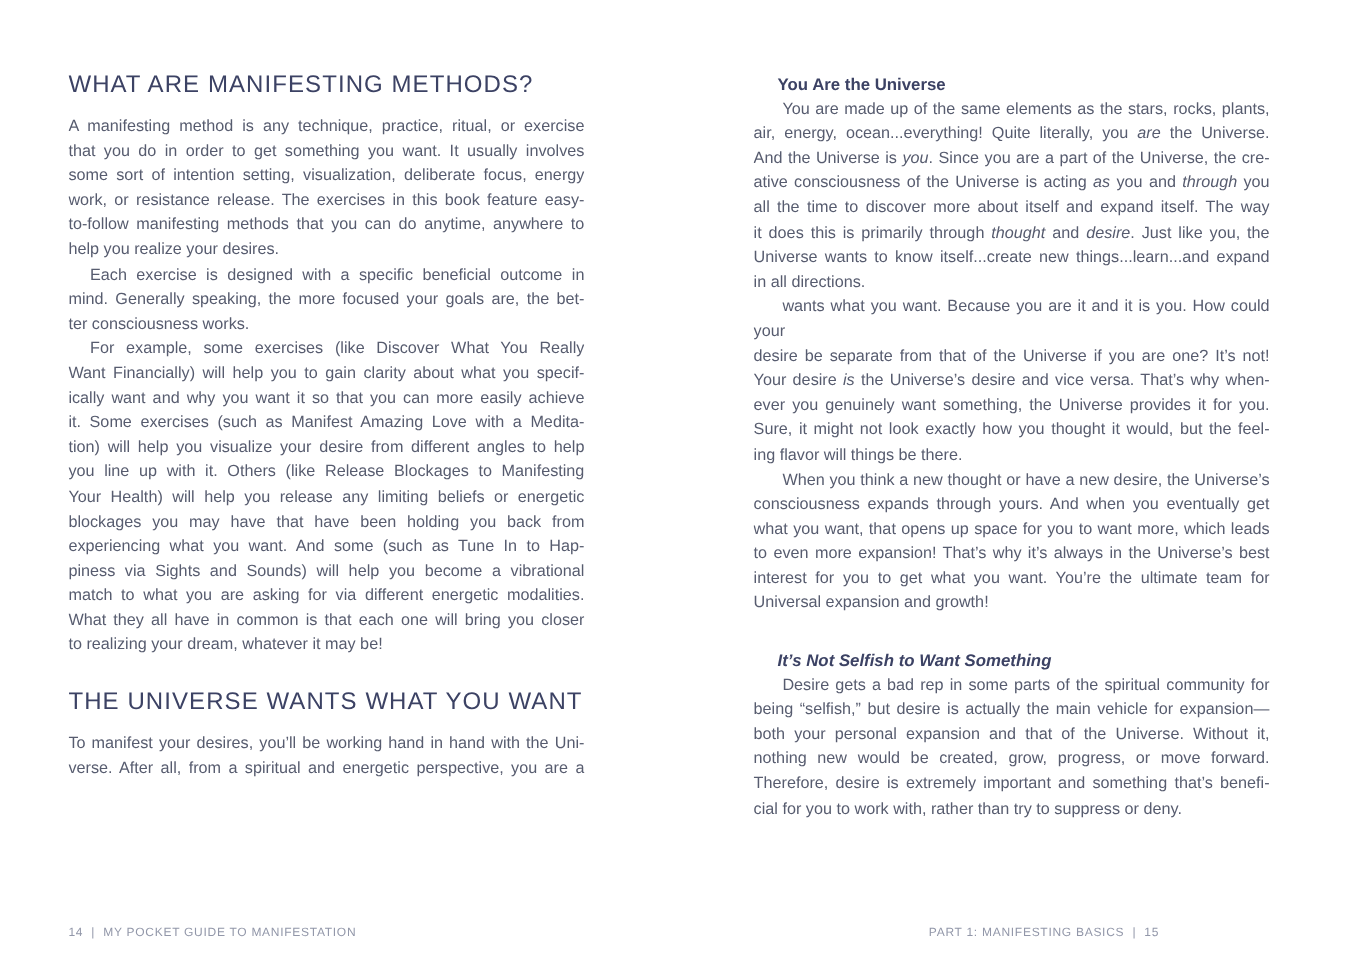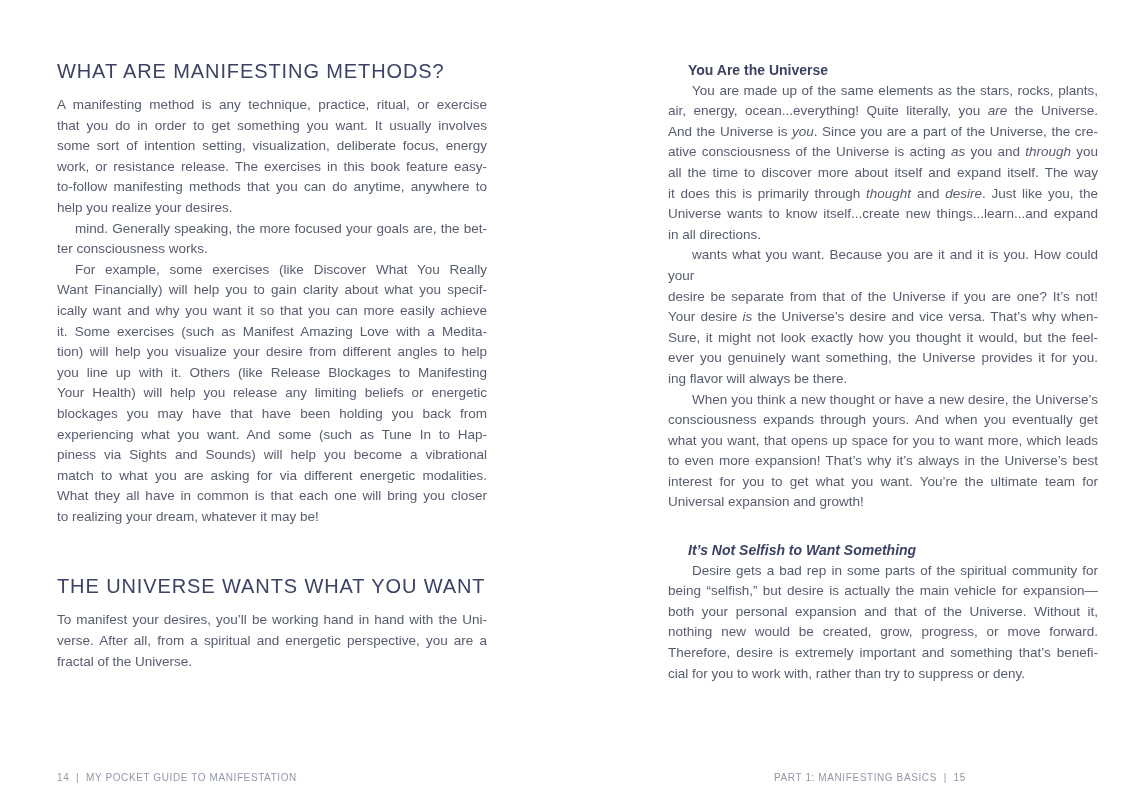--- a/index.html
+++ b/index.html
@@ -7,24 +7,24 @@
     --body:#575c6f;
     --footer:#9297a9;
     --bg:#ffffff;
   }
   html,body{margin:0;padding:0;background:var(--bg);}
   body{width:1142px;height:799px;position:relative;overflow:hidden;
        font-family:"Liberation Sans",sans-serif;}
   #spread{position:absolute;inset:0;background:var(--bg);border-radius:11px;}
   .col{position:absolute;top:0;width:430px;overflow:hidden;height:740px;}
   #left-col{left:57px;--ind:18px;}
-  #right-col{left:668px;--ind:24px;}
+  #right-col{left:628px;--ind:24px;}
   .h{margin:61px 0 14px 0;font-size:20px;line-height:20px;
      letter-spacing:0.9px;color:var(--heading);font-weight:400;}
-  .h.h2{margin-top:49px;}
+  .h.h2{margin-top:27px;}
   .para{font-size:13.5px;line-height:20.6px;color:var(--body);}
   .para .jl{text-align:justify;text-align-last:justify;}
   .para .jl.last{text-align-last:left;}
   .para.indent .jl:first-child{text-indent:var(--ind);}
   .subhead{margin-top:60px;padding-left:20px;font-weight:bold;font-size:14px;
      line-height:20.6px;color:var(--heading);}
   .subhead.sub2{margin-top:27px;font-style:italic;}
   .para i{font-style:italic;}
   .footer{position:absolute;top:772px;font-size:10px;letter-spacing:0.6px;
      color:var(--footer);white-space:pre;}
@@ -40,20 +40,21 @@
     <div class="h">WHAT ARE MANIFESTING METHODS?</div>
     <div class="para">
         <div class="jl">A manifesting method is any technique, practice, ritual, or exercise</div>
         <div class="jl">that you do in order to get something you want. It usually involves</div>
         <div class="jl">some sort of intention setting, visualization, deliberate focus, energy</div>
         <div class="jl">work, or resistance release. The exercises in this book feature easy-</div>
         <div class="jl">to-follow manifesting methods that you can do anytime, anywhere to</div>
         <div class="jl last">help you realize your desires.</div>
       </div>
     <div class="para indent">
+        <div class="jl">Each exercise is designed with a specific beneficial outcome in</div>
         <div class="jl">mind. Generally speaking, the more focused your goals are, the bet-</div>
         <div class="jl last">ter consciousness works.</div>
       </div>
     <div class="para indent">
         <div class="jl">For example, some exercises (like Discover What You Really</div>
         <div class="jl">Want Financially) will help you to gain clarity about what you specif-</div>
         <div class="jl">ically want and why you want it so that you can more easily achieve</div>
         <div class="jl">it. Some exercises (such as Manifest Amazing Love with a Medita-</div>
         <div class="jl">tion) will help you visualize your desire from different angles to help</div>
         <div class="jl">you line up with it. Others (like Release Blockages to Manifesting</div>
@@ -62,43 +63,42 @@
         <div class="jl">experiencing what you want. And some (such as Tune In to Hap-</div>
         <div class="jl">piness via Sights and Sounds) will help you become a vibrational</div>
         <div class="jl">match to what you are asking for via different energetic modalities.</div>
         <div class="jl">What they all have in common is that each one will bring you closer</div>
         <div class="jl last">to realizing your dream, whatever it may be!</div>
       </div>
     <div class="h h2">THE UNIVERSE WANTS WHAT YOU WANT</div>
     <div class="para">
         <div class="jl">To manifest your desires, you’ll be working hand in hand with the Uni-</div>
         <div class="jl">verse. After all, from a spiritual and energetic perspective, you are a</div>
-        <div class="jl last">fractal of the Universe.</div>
       </div>
   </div>
 
   <div id="right-col" class="col">
     <div class="subhead">You Are the Universe</div>
     <div class="para indent">
         <div class="jl">You are made up of the same elements as the stars, rocks, plants,</div>
         <div class="jl">air, energy, ocean...everything! Quite literally, you <i>are</i> the Universe.</div>
         <div class="jl">And the Universe is <i>you</i>. Since you are a part of the Universe, the cre-</div>
         <div class="jl">ative consciousness of the Universe is acting <i>as</i> you and <i>through</i> you</div>
         <div class="jl">all the time to discover more about itself and expand itself. The way</div>
         <div class="jl">it does this is primarily through <i>thought</i> and <i>desire</i>. Just like you, the</div>
         <div class="jl">Universe wants to know itself...create new things...learn...and expand</div>
         <div class="jl last">in all directions.</div>
       </div>
     <div class="para indent">
         <div class="jl">wants what you want. Because you are it and it is you. How could your</div>
         <div class="jl">desire be separate from that of the Universe if you are one? It’s not!</div>
         <div class="jl">Your desire <i>is</i> the Universe’s desire and vice versa. That’s why when-</div>
+        <div class="jl">ever you genuinely want something, the Universe provides it for you.</div>
         <div class="jl">Sure, it might not look exactly how you thought it would, but the feel-</div>
-        <div class="jl">ever you genuinely want something, the Universe provides it for you.</div>
-        <div class="jl last">ing flavor will always be there.</div>
+        <div class="jl last">ing flavor will things be there.</div>
       </div>
     <div class="para indent">
         <div class="jl">When you think a new thought or have a new desire, the Universe’s</div>
         <div class="jl">consciousness expands through yours. And when you eventually get</div>
         <div class="jl">what you want, that opens up space for you to want more, which leads</div>
         <div class="jl">to even more expansion! That’s why it’s always in the Universe’s best</div>
         <div class="jl">interest for you to get what you want. You’re the ultimate team for</div>
         <div class="jl last">Universal expansion and growth!</div>
       </div>
     <div class="subhead sub2">It’s Not Selfish to Want Something</div>

